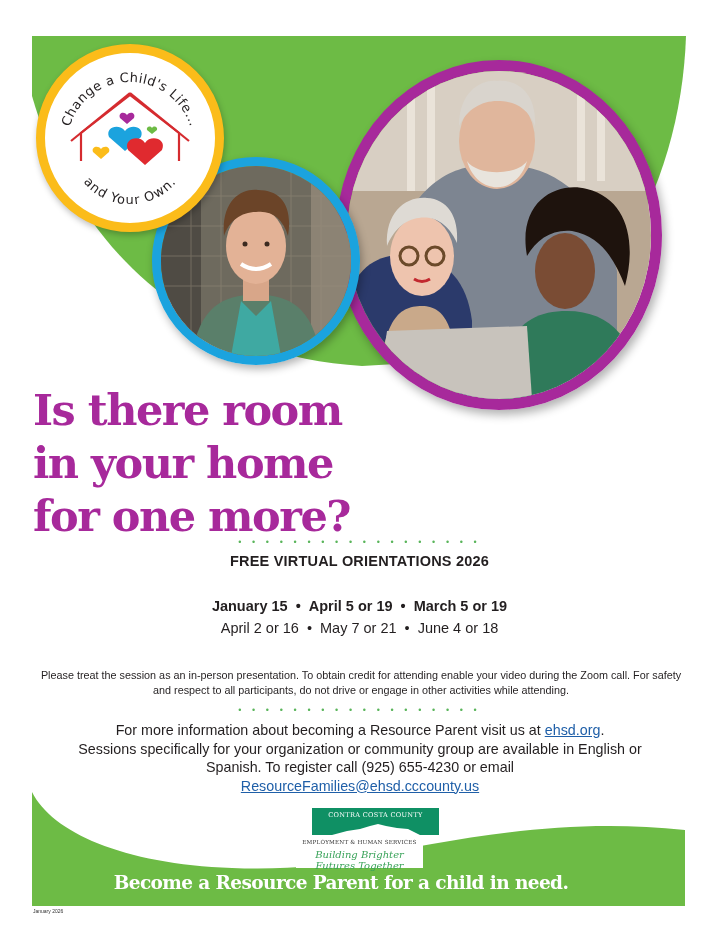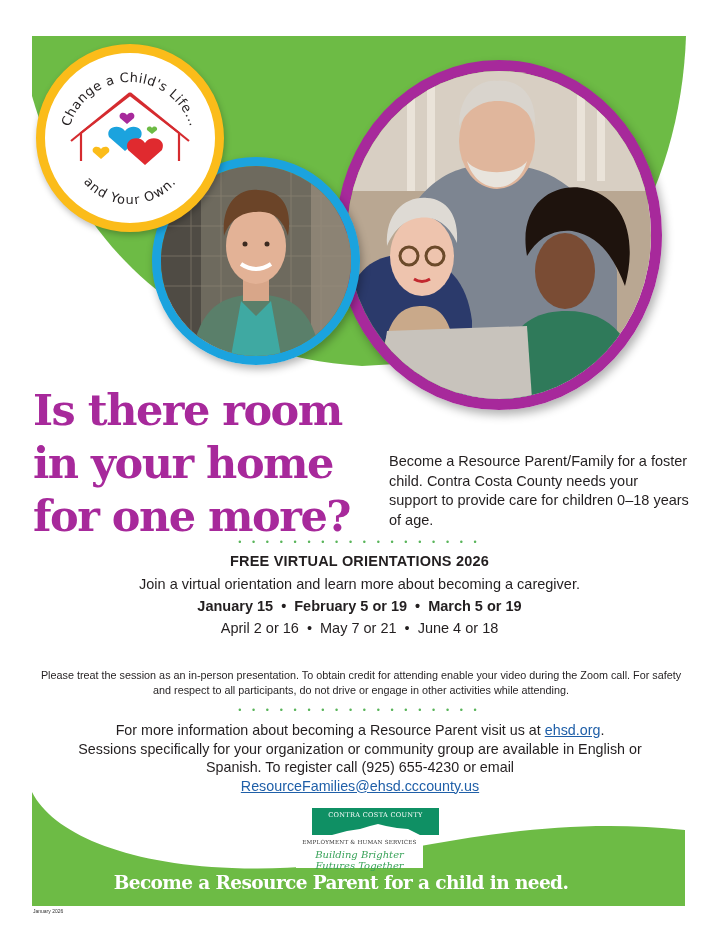--- a/index.html
+++ b/index.html
@@ -209,29 +209,27 @@
       <path d="M40,260 L180,255 L185,328 L30,328 Z" fill="#c8c3bc"></path>
     </svg>
   </div>
 
   <h1 class="headline">
     <span>Is there room</span>
     <span>in your home</span>
     <span>for one more?</span>
   </h1>
 
-  <p class="intro">Become a Resource Parent/Family for a foster child. Contra Costa County needs your support to provide care for children 0–18 years of age.</p>
 
   <div class="dots d1">• • • • • • • • • • • • • • • • • •</div>
 
   <div class="center-block orient-title">FREE VIRTUAL ORIENTATIONS 2026</div>
-  <div class="center-block orient-sub">Join a virtual orientation and learn more about becoming a caregiver.</div>
 
   <div class="center-block dates1">
-    <span>January 15</span><span class="bullet">•</span><span>February 5 or 19</span><span class="bullet">•</span><span>March 5 or 19</span>
+    <span>January 15</span><span class="bullet">•</span><span>April 5 or 19</span><span class="bullet">•</span><span>March 5 or 19</span>
   </div>
   <div class="center-block dates2">
     <span>April 2 or 16</span><span class="bullet">•</span><span>May 7 or 21</span><span class="bullet">•</span><span>June 4 or 18</span>
   </div>
 
   <p class="notice">Please treat the session as an in-person presentation. To obtain credit for attending enable your video during the Zoom call. For safety and respect to all participants, do not drive or engage in other activities while attending.</p>
 
   <div class="dots d2">• • • • • • • • • • • • • • • • • •</div>
 
   <div class="more-info">

